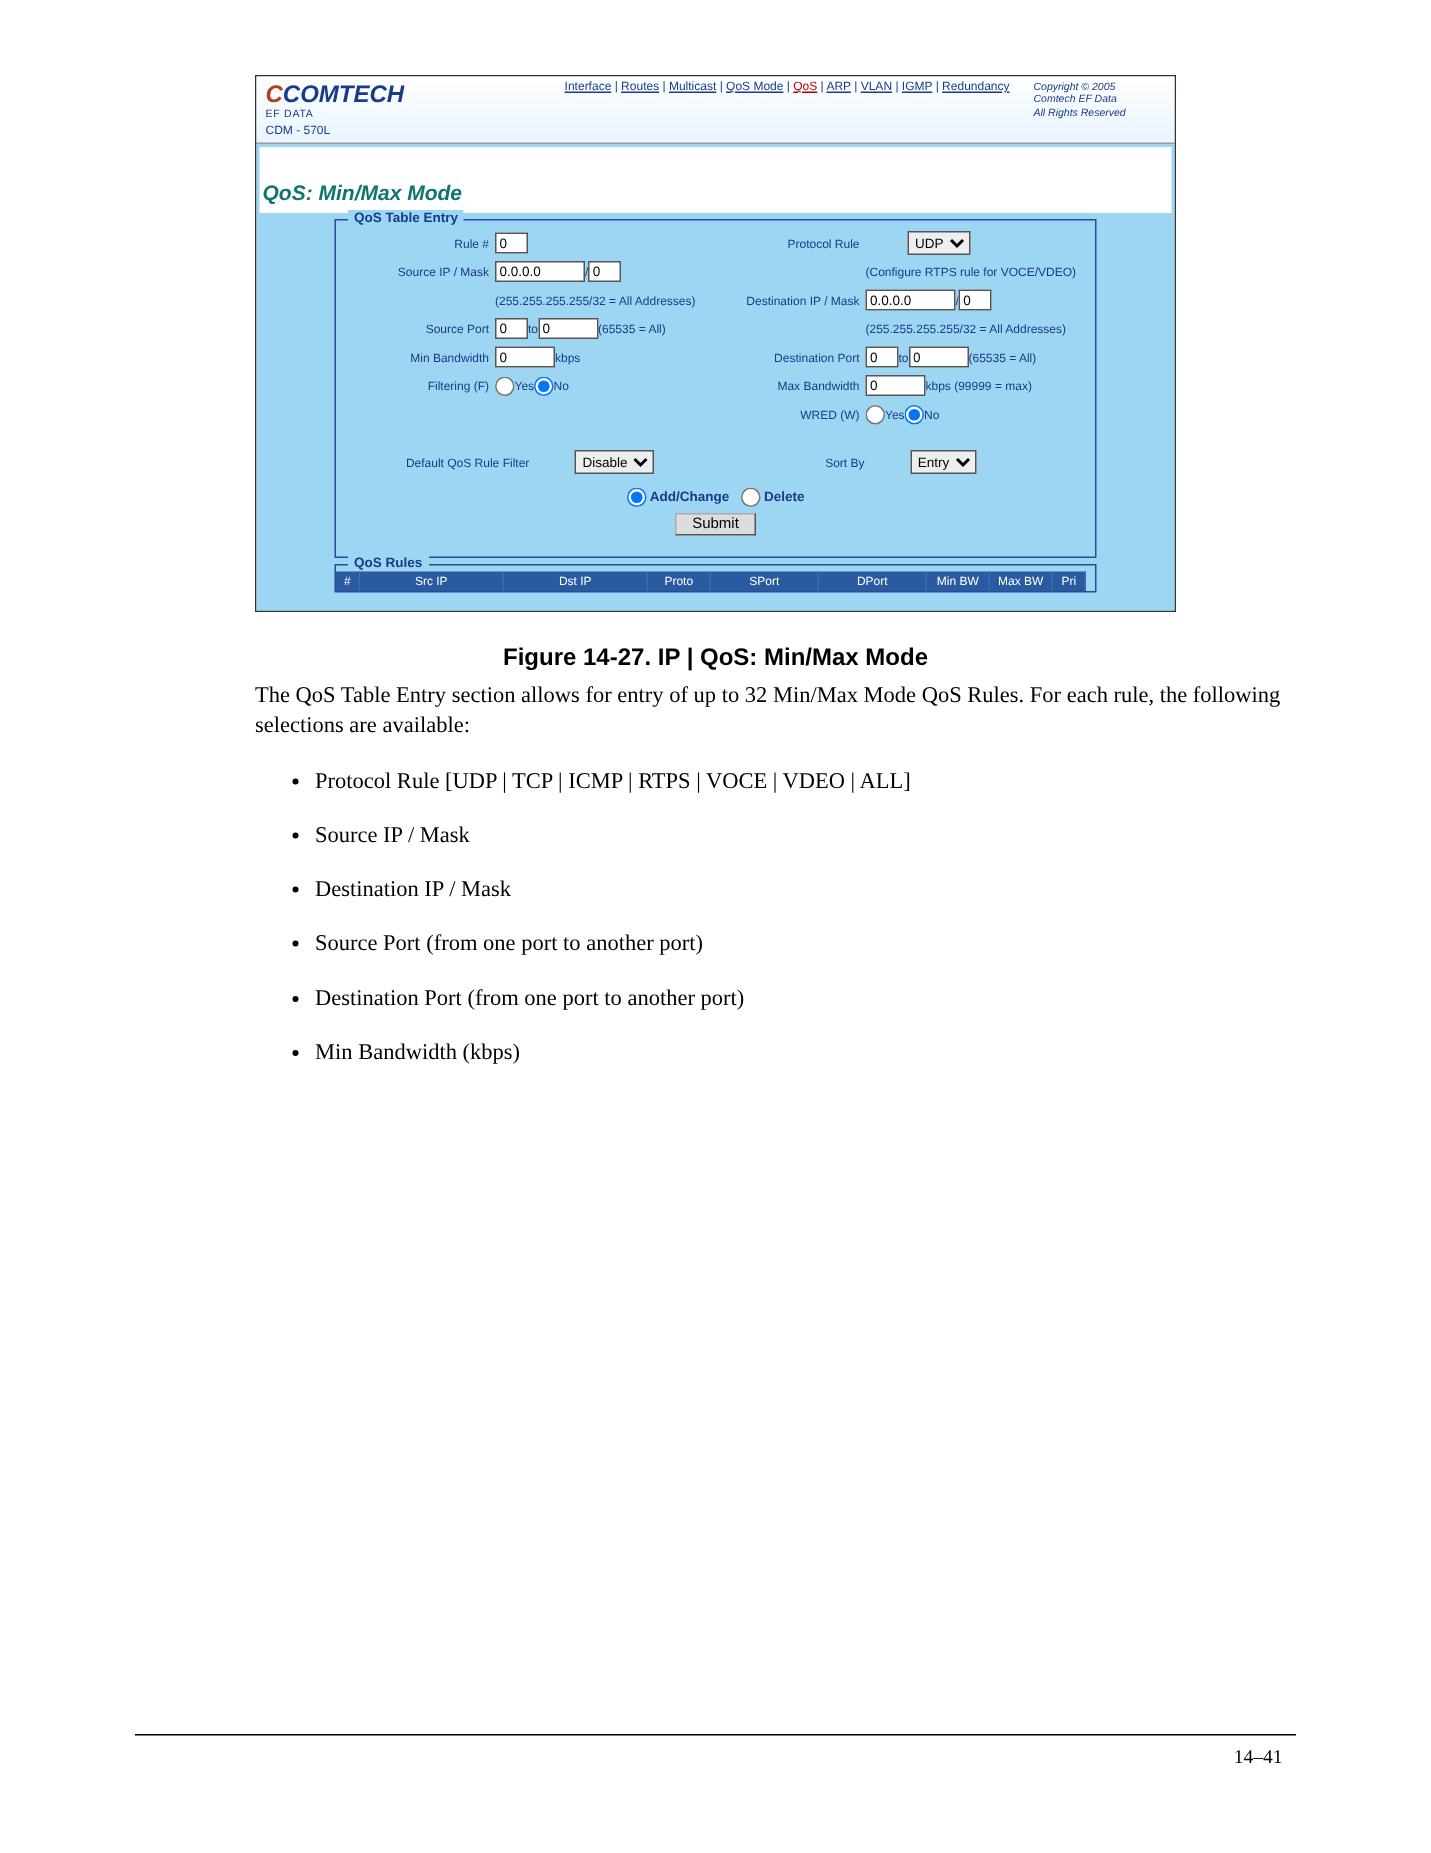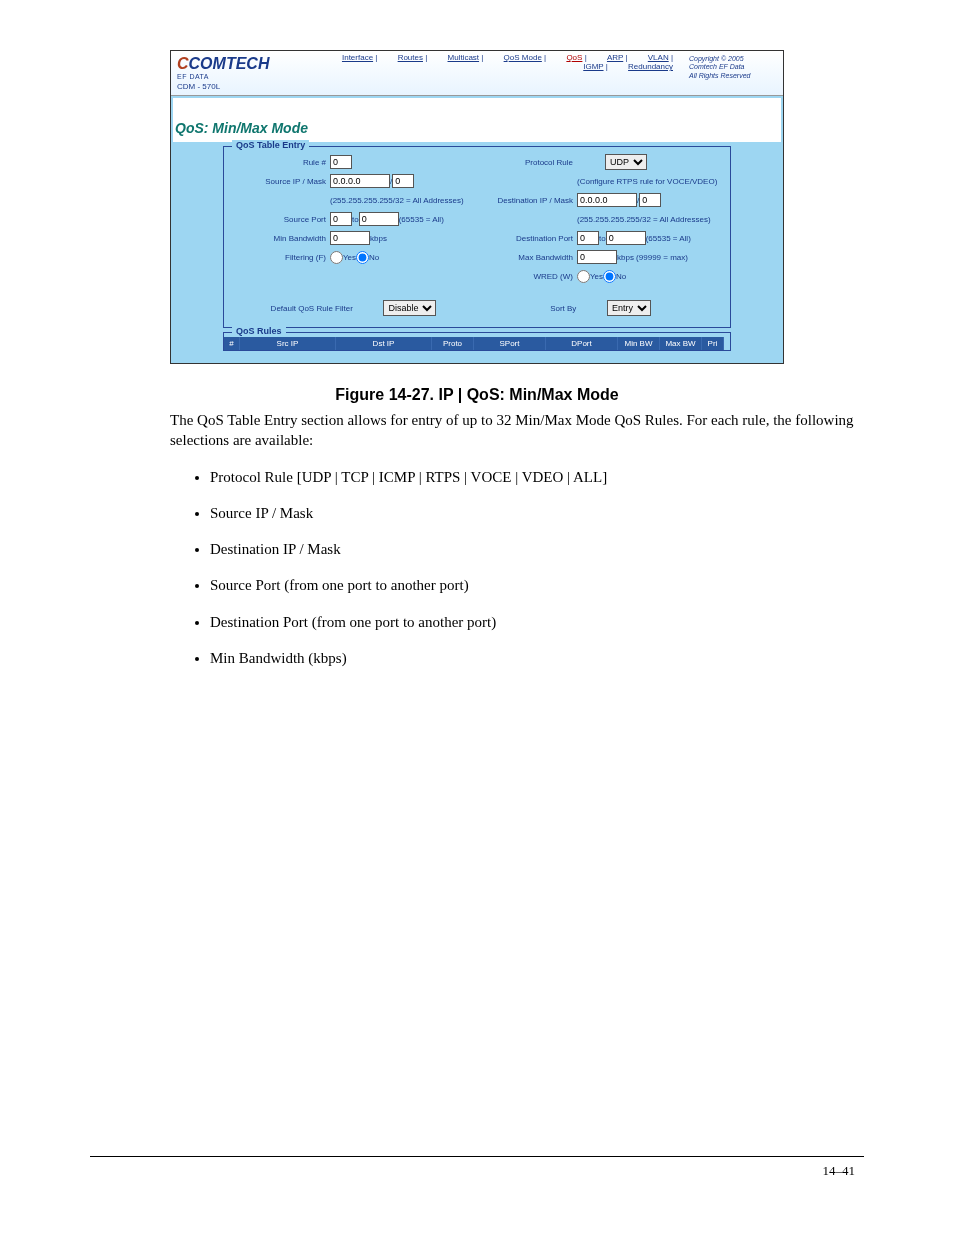--- a/index.html
+++ b/index.html
@@ -10,21 +10,21 @@
   .logo-area { width: 140px; padding: 4px 6px; }
   .logo-text { font-style: italic; font-weight: bold; font-size: 16px; color: #1a3a8a; }
   .logo-text .o { color: #b04020; }
   .logo-sub { font-size: 7px; color: #1a3a8a; letter-spacing: 0.5px; }
   .model { font-size: 8px; color: #1a3a8a; margin-top: 2px; }
   .nav-col { flex: 1; }
   .nav-tabs { display: flex; gap: 18px; padding: 4px 0 2px 0; justify-content: flex-start; margin-left: 40px; }
   .nav-tabs a { font-size: 10px; color: #1a3a8a; text-decoration: none; border: 1px solid #7a9; padding: 1px 18px; background: #d8eef8; border-radius: 2px; }
   .nav-tabs a.active { background: #c0e0f0; }
   .subnav { text-align: right; padding: 2px 10px 2px 0; font-size: 8px; color: #1a3a8a; }
-  .subnav a { color: #1a3a8a; text-decoration: underline; margin-left: 18px; }
+  .subnav a { color: #1a3a8a; text-decoration: underline; }
   .subnav a.cur { color: #b00000; }
   .copyright { width: 100px; font-size: 7px; font-style: italic; color: #1a3a8a; padding: 4px 6px; text-align: left; line-height: 1.2; }
   .content { background: #9dd6f2; padding: 2px 2px 8px 2px; }
   .page-title { font-weight: bold; font-style: italic; color: #0f766e; font-size: 14px; padding: 22px 0 6px 2px; background: #fff;}
   .panel { border: 1px solid #2a4a9a; margin: 4px 50px; padding: 4px 6px 8px 6px; position: relative; font-size: 9px; color: #1a3a8a; }
   .panel-legend { position: absolute; top: -7px; left: 8px; background: #9dd6f2; padding: 0 4px; font-weight: bold; font-size: 9px; color: #1a3a8a; }
   .two-col { display: flex; }
   .two-col > div { flex: 1; }
   .frow { display: flex; align-items: center; margin: 3px 0; min-height: 16px; }
   .flabel { width: 100px; text-align: right; padding-right: 4px; font-size: 8px; color: #1a3a8a; }
@@ -164,20 +164,27 @@
         <div class="two-col" style="margin-top:10px;">
           <div class="frow" style="justify-content:center;">
             <span class="note">Default QoS Rule Filter</span>&nbsp;
             <select><option>Disable</option></select>
           </div>
           <div class="frow" style="justify-content:center;">
             <span class="note">Sort By</span>&nbsp;
             <select><option>Entry</option></select>
           </div>
         </div>
+        <div class="actions">
+          <label><input type="radio" name="act" checked="" style=""> <b>Add/Change</b></label>
+          &nbsp;
+          <label><input type="radio" name="act" style=""> <b>Delete</b></label>
+          <br>
+          <button class="submit-btn">Submit</button>
+        </div>
       </div>
 
       <div class="panel" style="padding:4px 0 0 0;">
         <div class="panel-legend">QoS Rules</div>
         <div class="rules-head">
           <div class="rh-n">#</div>
           <div class="rh-s">Src IP</div>
           <div class="rh-d">Dst IP</div>
           <div class="rh-p">Proto</div>
           <div class="rh-sp">SPort</div>

